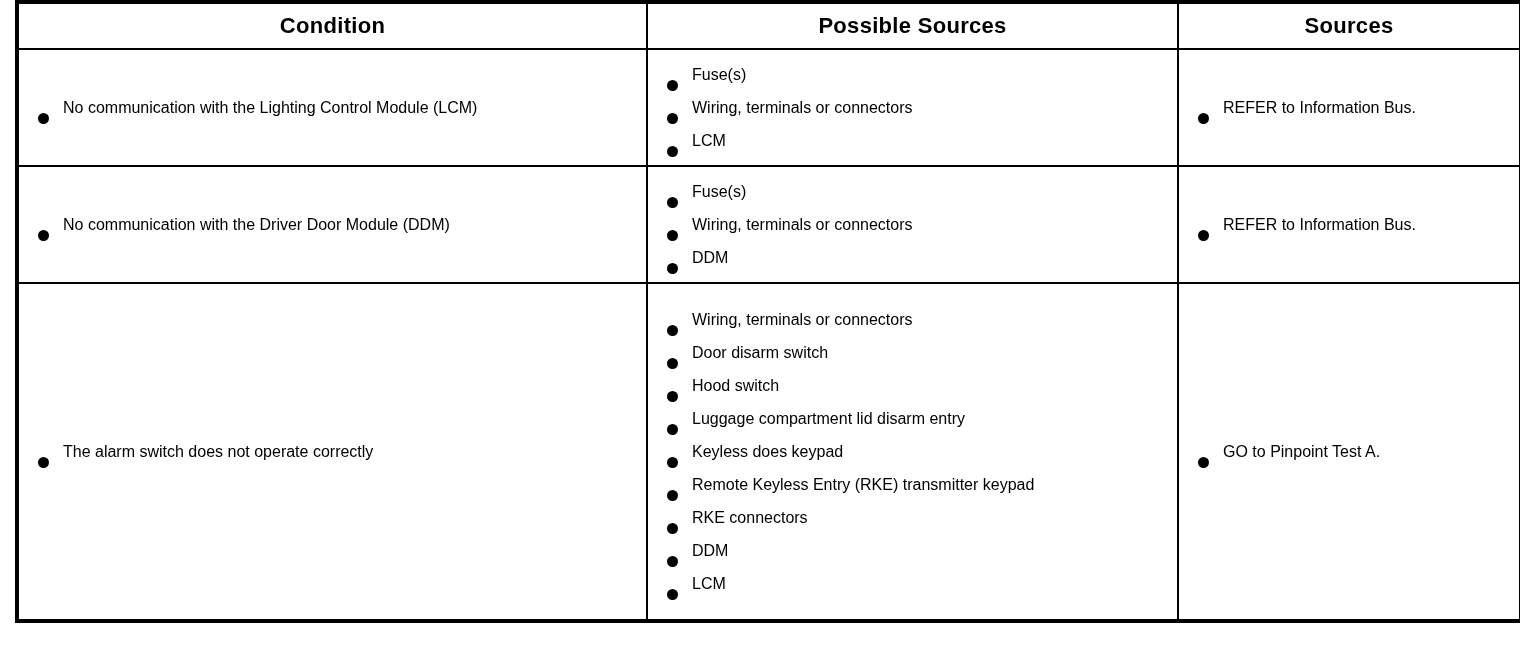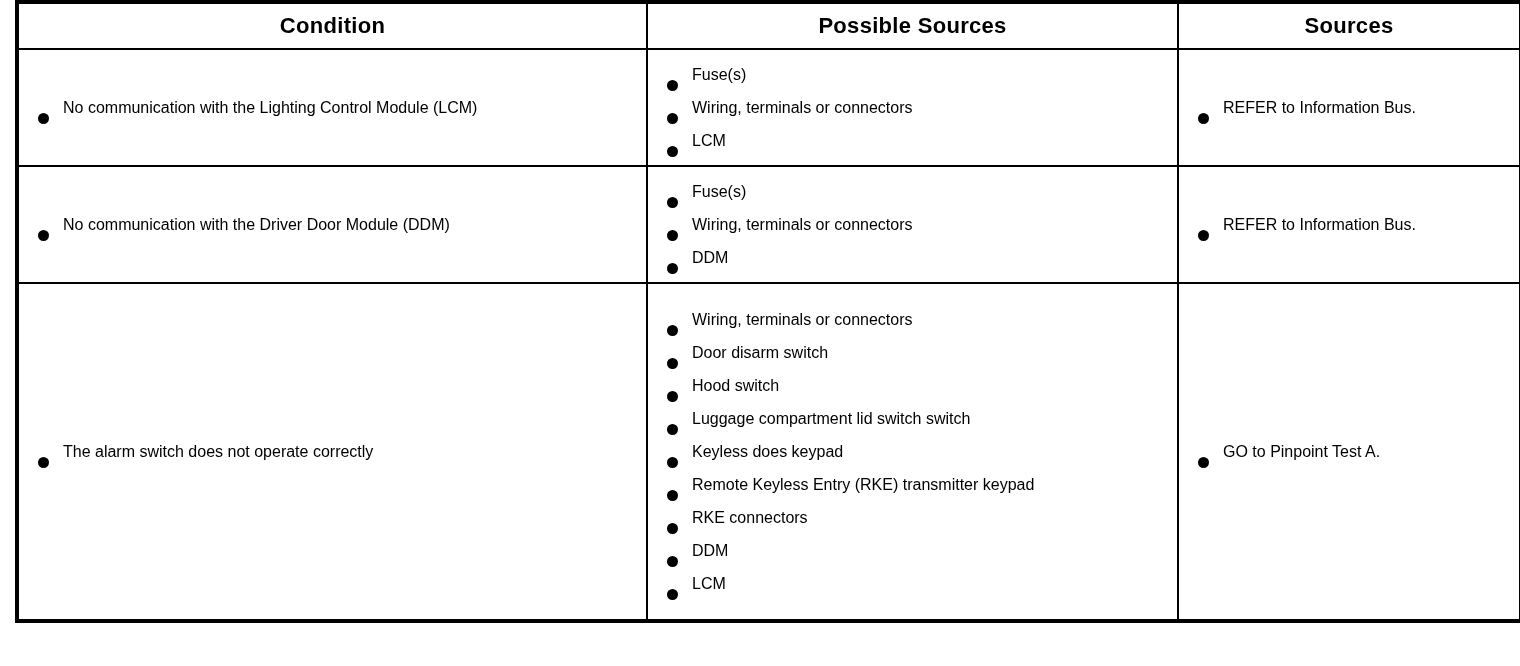--- a/index.html
+++ b/index.html
@@ -177,21 +177,21 @@
               <li class="bullet-item">
                 <span class="dot"></span>
                 <span class="bullet-text">Door disarm switch</span>
               </li>
               <li class="bullet-item">
                 <span class="dot"></span>
                 <span class="bullet-text">Hood switch</span>
               </li>
               <li class="bullet-item">
                 <span class="dot"></span>
-                <span class="bullet-text">Luggage compartment lid switch switch</span>
+                <span class="bullet-text">Luggage compartment lid disarm entry</span>
               </li>
               <li class="bullet-item">
                 <span class="dot"></span>
                 <span class="bullet-text">Keyless does keypad</span>
               </li>
               <li class="bullet-item">
                 <span class="dot"></span>
                 <span class="bullet-text">Remote Keyless Entry (RKE) transmitter keypad</span>
               </li>
               <li class="bullet-item">

